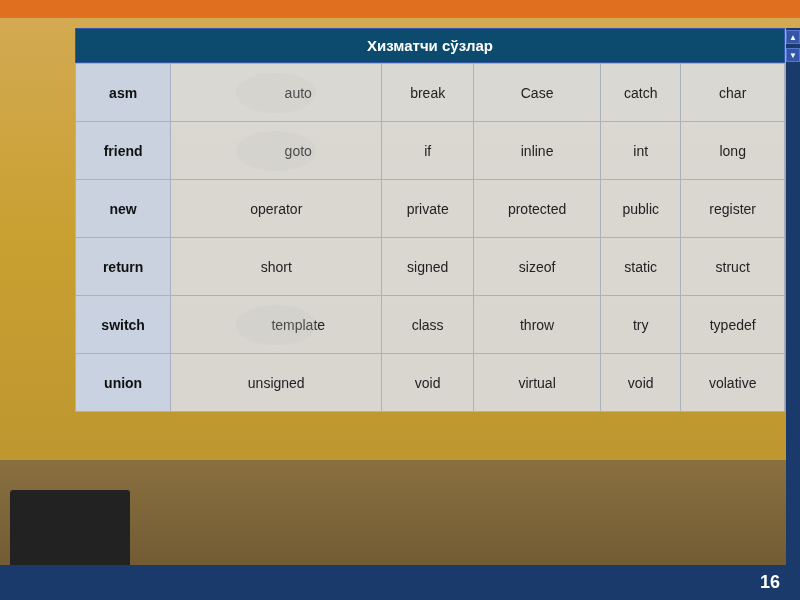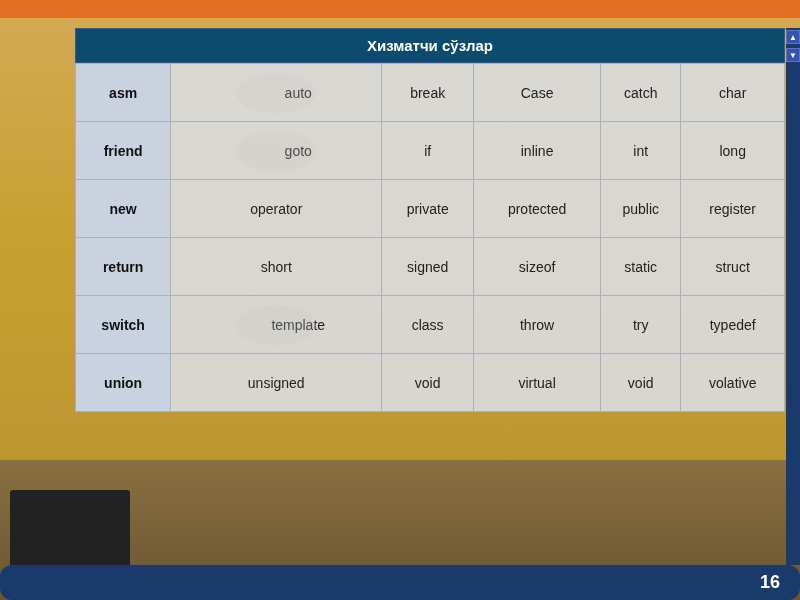--- a/index.html
+++ b/index.html
@@ -72,21 +72,20 @@
       bottom: 0;
       left: 0;
       width: 100%;
       height: 35px;
       background: #1a3a6b;
       z-index: 10;
       display: flex;
       align-items: center;
       justify-content: flex-end;
       padding-right: 20px;
-      border-radius: 12px;
     }
 
     .page-number {
       color: white;
       font-size: 18px;
       font-weight: bold;
     }
 
     
     .table-container {

